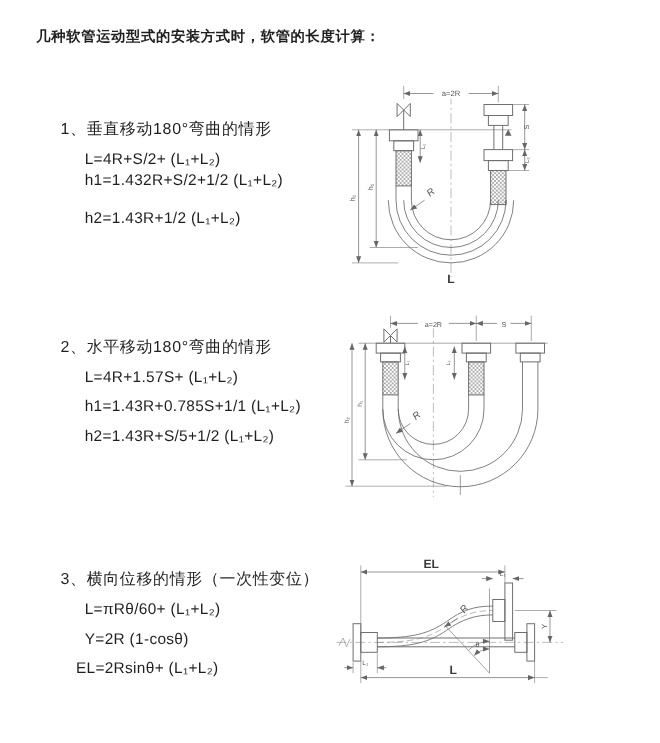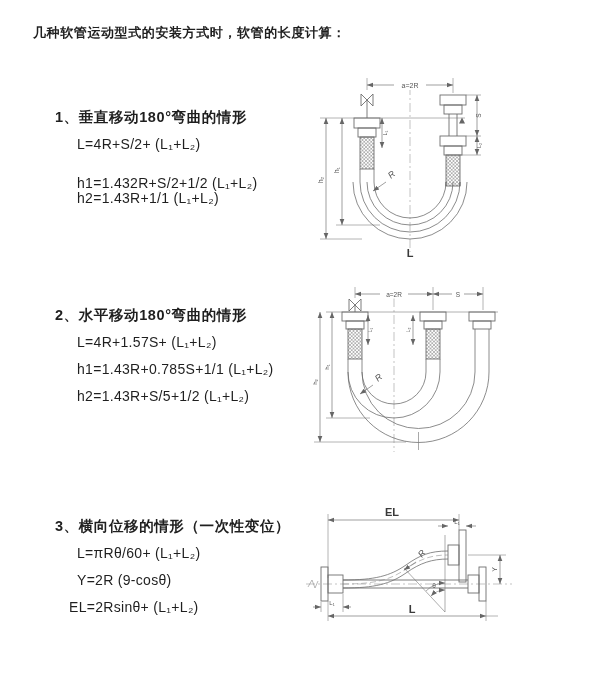--- a/index.html
+++ b/index.html
@@ -1,43 +1,43 @@
 <!DOCTYPE html>
 <html><head>
 <meta charset="utf-8">
 <style>
   html,body{margin:0;padding:0}
   body{width:600px;height:675px;background:#ffffff;position:relative;overflow:hidden;
        font-family:"Liberation Sans",sans-serif;color:#1f1f1f}
   .abs{position:absolute;white-space:nowrap}
   .title{left:33px;top:24px;font-size:13px;font-weight:700;letter-spacing:.6px}
-  .heading{font-size:14.5px;font-weight:700;letter-spacing:.6px}
+  .heading{font-size:14.5px;font-weight:400;letter-spacing:.6px}
   .formula{font-size:14px;letter-spacing:.3px}
   .diag{position:absolute}
   svg text{font-family:"Liberation Sans",sans-serif;fill:#555;stroke:none}
   .big-label{fill:#3a3a3a;font-weight:bold}
 </style>
 </head>
 <body>
 
 <div class="abs title">几种软管运动型式的安装方式时，软管的长度计算：</div>
 
 <div class="abs heading" style="left:55px;top:108px">1、垂直移动180°弯曲的情形</div>
 <div class="abs formula" style="left:77px;top:136px">L=4R+S/2+ (L₁+L₂)</div>
-<div class="abs formula" style="left:77px;top:175px">h1=1.432R+S/2+1/2 (L₁+L₂)</div>
-<div class="abs formula" style="left:77px;top:190px">h2=1.43R+1/1 (L₁+L₂)</div>
+<div class="abs formula" style="left:77px;top:155px">h1=1.432R+S/2+1/2 (L₁+L₂)</div>
+<div class="abs formula" style="left:77px;top:190px">h2=1.43R+1/2 (L₁+L₂)</div>
 
 <div class="abs heading" style="left:55px;top:306px">2、水平移动180°弯曲的情形</div>
 <div class="abs formula" style="left:77px;top:334px">L=4R+1.57S+ (L₁+L₂)</div>
 <div class="abs formula" style="left:77px;top:361px">h1=1.43R+0.785S+1/1 (L₁+L₂)</div>
 <div class="abs formula" style="left:77px;top:388px">h2=1.43R+S/5+1/2 (L₁+L₂)</div>
 
 <div class="abs heading" style="left:55px;top:517px">3、横向位移的情形（一次性变位）</div>
 <div class="abs formula" style="left:77px;top:545px">L=πRθ/60+ (L₁+L₂)</div>
-<div class="abs formula" style="left:77px;top:572px">Y=2R (9-cosθ)</div>
+<div class="abs formula" style="left:77px;top:572px">Y=2R (1-cosθ)</div>
 <div class="abs formula" style="left:69px;top:599px">EL=2Rsinθ+ (L₁+L₂)</div>
 
 <svg class="diag" style="left:310px;top:70px" width="200" height="195" viewBox="0 0 200 195">
   <defs>
     <marker id="ar1" markerWidth="7" markerHeight="7" refX="6" refY="3.5" orient="auto-start-reverse" markerUnits="userSpaceOnUse">
       <path d="M0,1.2 L6,3.5 L0,5.8 Z" fill="#666"></path>
     </marker>
     <pattern id="hx1" width="3.5" height="3.5" patternUnits="userSpaceOnUse">
       <path d="M0,0 L3.5,3.5 M3.5,0 L0,3.5" stroke="#8a8a8a" stroke-width="0.6" fill="none"></path>
     </pattern>

